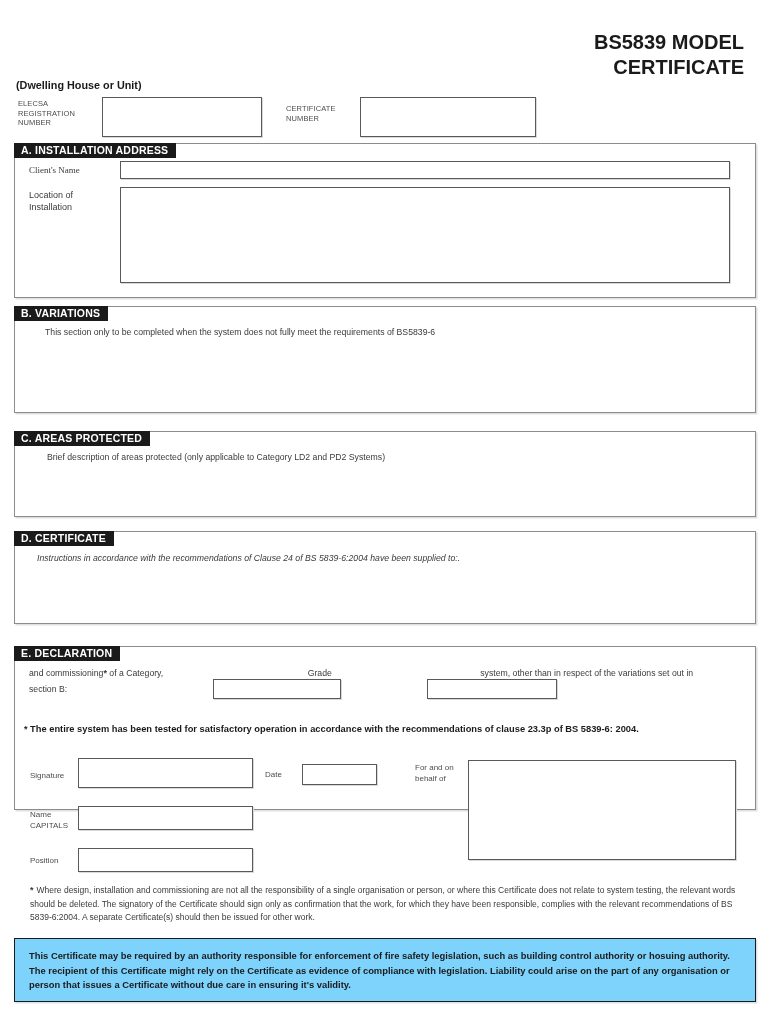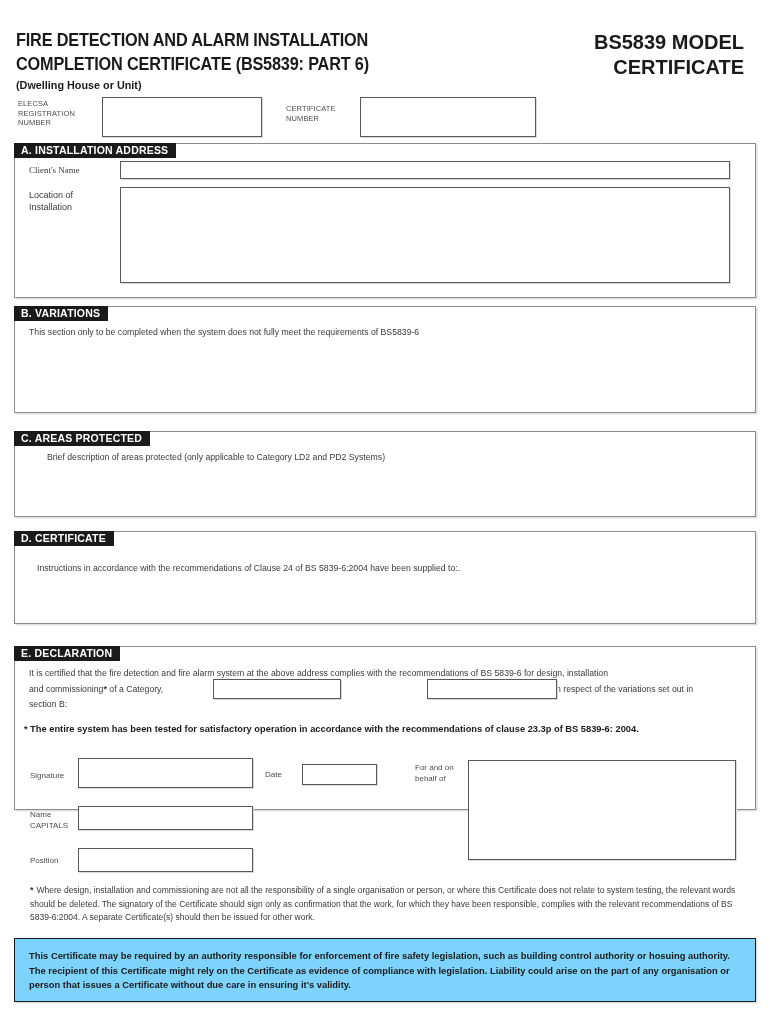--- a/index.html
+++ b/index.html
@@ -141,29 +141,29 @@
     line-height: 12px;
     color: #3a3a3a;
   }
   .a-label.clientname { left: 14px; top: 20px; font-family: Liberation Serif, serif; }
   .a-label.locinst { left: 14px; top: 45px; }
   .fieldbox.a-client { left: 105px; top: 17px; width: 610px; height: 18px; }
   .fieldbox.a-location { left: 105px; top: 43px; width: 610px; height: 96px; }
 
   
   #sectionB { top: 306px; height: 107px; }
-  #sectionB .sec-note { left: 14px; top: 19px; text-align: center; }
+  #sectionB .sec-note { left: 30px; top: 19px; text-align: center; }
 
   
   #sectionC { top: 431px; height: 86px; }
   #sectionC .sec-note { left: 0; top: 19px; margin-left: 32px; }
 
   
   #sectionD { top: 531px; height: 93px; }
-  #sectionD .sec-note { left: 22px; top: 30px; }
+  #sectionD .sec-note { left: 22px; top: 20px; font-style: italic; }
 
   
   #sectionE { top: 646px; height: 164px; }
   .decl-text {
     position: absolute;
     left: 14px;
     top: 19px;
     width: 718px;
     font-size: 8.7px;
     line-height: 15.5px;
@@ -246,24 +246,20 @@
     line-height: 14.5px;
     color: #1a1a1a;
   }
 </style>
 </head>
 <body>
 
 <div class="page">
 
   <div class="header">
-    <div class="title-left">
-      <div class="line">FIRE DETECTION AND ALARM INSTALLATION</div>
-      <div class="line">COMPLETION CERTIFICATE (BS5839: PART 6)</div>
-    </div>
     <div class="subtitle">(Dwelling House or Unit)</div>
     <div class="title-right">
       <div class="line">BS5839 MODEL</div>
       <div class="line">CERTIFICATE</div>
     </div>
   </div>
 
   <div class="regrow">
     <div class="reg-label elecsa">ELECSA<br>REGISTRATION<br>NUMBER</div>
     <div class="fieldbox reg1"></div>
@@ -290,21 +286,20 @@
   </div>
 
   <div class="panel" id="sectionD">
     <div class="sec-head">D. CERTIFICATE</div>
     <div class="sec-note">Instructions in accordance with the recommendations of Clause 24 of BS 5839-6:2004 have been supplied to:.</div>
   </div>
 
   <div class="panel" id="sectionE">
     <div class="sec-head">E. DECLARATION</div>
     <div class="decl-text">
-      <div class="seg">It is certified that the fire detection and fire alarm system at the above address complies with the recommendations of BS 5839-6 for design, installation</div>
       <div class="seg">
         <span>and commissioning</span><span class="star">*</span><span> of a Category,</span>
         <span style="display:inline-block;width:142px"></span><span>Grade</span>
         <span style="display:inline-block;width:146px"></span><span>system, other than in respect of the variations set out in</span>
       </div>
       <div class="seg">section B:</div>
     </div>
     <div class="fieldbox e-category"></div>
     <div class="fieldbox e-grade"></div>
   </div>

